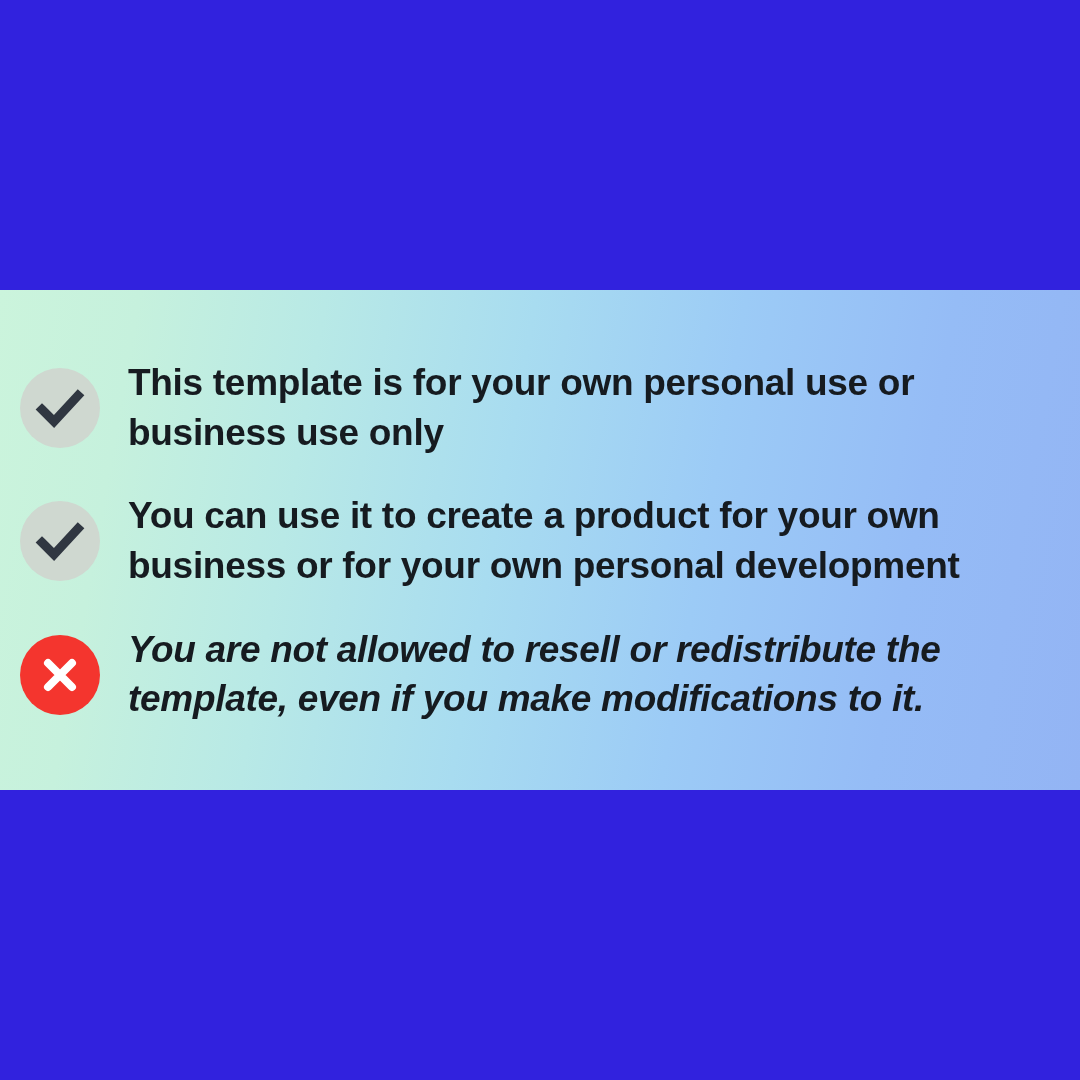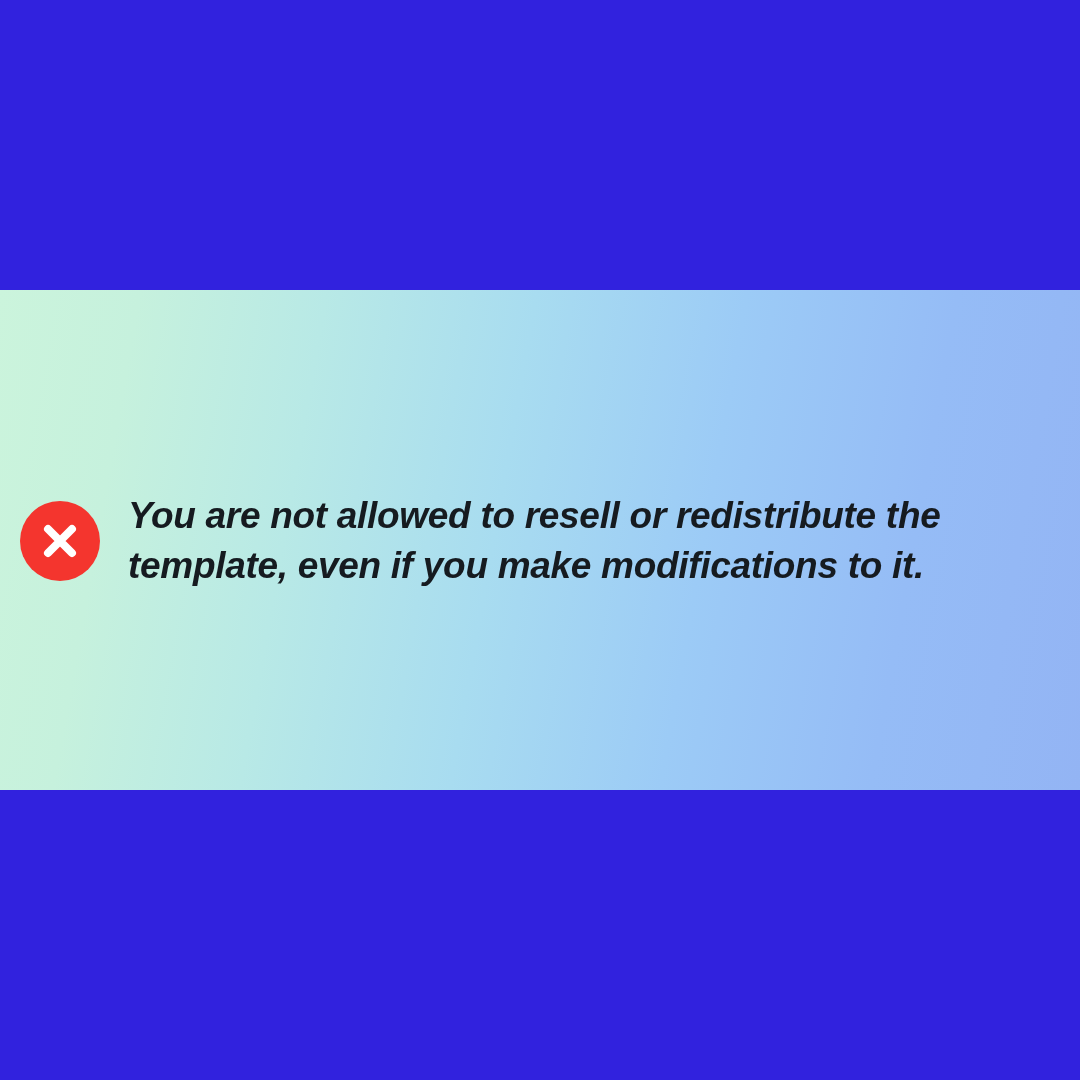--- a/index.html
+++ b/index.html
@@ -98,21 +98,37 @@
   .row.r3 .row-text { max-width:945px;font-style:italic; }
 </style>
 </head>
 <body>
 
 <div id="canvas">
 
   <div id="panel">
     <div class="list">
 
+      <div class="row r1">
+        <span class="icon check">
+          <svg width="52" height="52" viewBox="0 0 52 52" aria-hidden="true">
+            <path d="M8 27.5 L20 39.5 L44 13.5" fill="none" stroke="#303741" stroke-width="9" stroke-linecap="square" stroke-linejoin="miter"></path>
+          </svg>
+        </span>
+        <div class="row-text">This template is for your own personal use or business use only</div>
+      </div>
 
+      <div class="row r2">
+        <span class="icon check">
+          <svg width="52" height="52" viewBox="0 0 52 52" aria-hidden="true">
+            <path d="M8 27.5 L20 39.5 L44 13.5" fill="none" stroke="#303741" stroke-width="9" stroke-linecap="square" stroke-linejoin="miter"></path>
+          </svg>
+        </span>
+        <div class="row-text">You can use it to create a product for your own business or for your own personal development</div>
+      </div>
 
       <div class="row r3">
         <span class="icon cross">
           <svg width="46" height="46" viewBox="0 0 46 46" aria-hidden="true">
             <path d="M11 11 L35 35 M35 11 L11 35" fill="none" stroke="#FFFFFF" stroke-width="8" stroke-linecap="round"></path>
           </svg>
         </span>
         <div class="row-text">You are not allowed to resell or redistribute the template, even if you make modifications to it.</div>
       </div>
 

